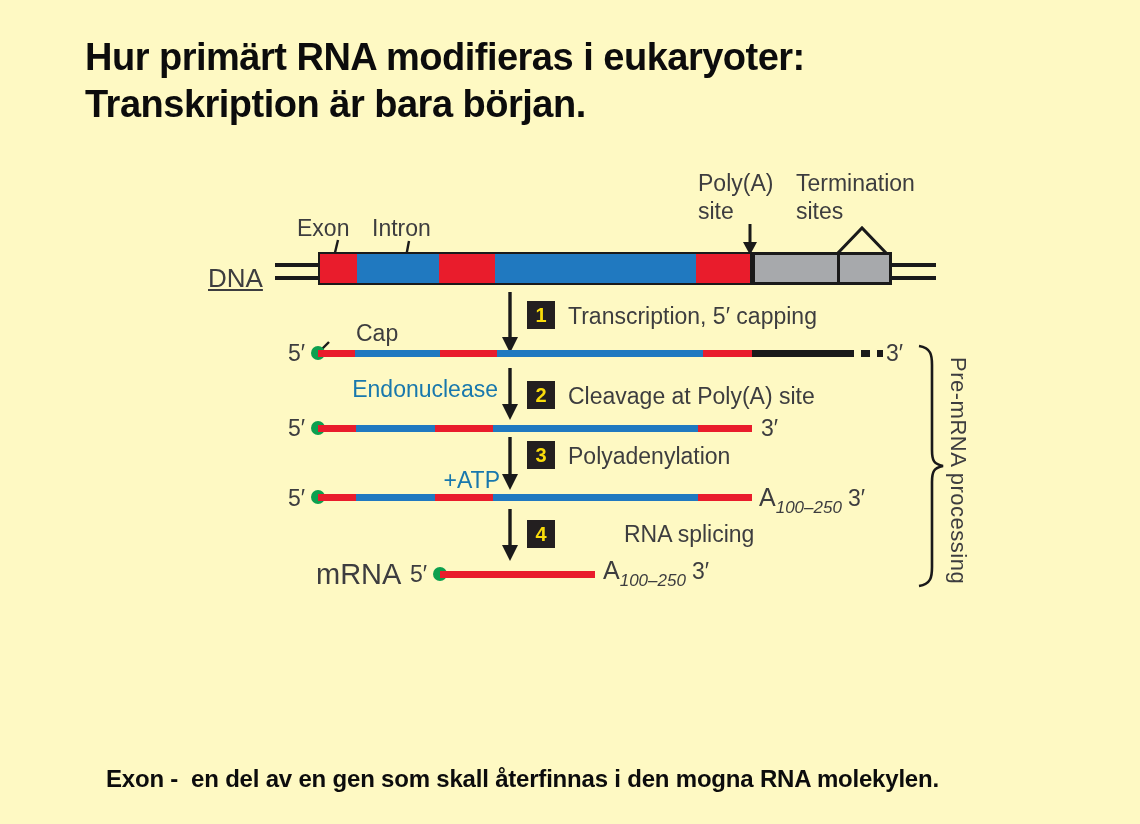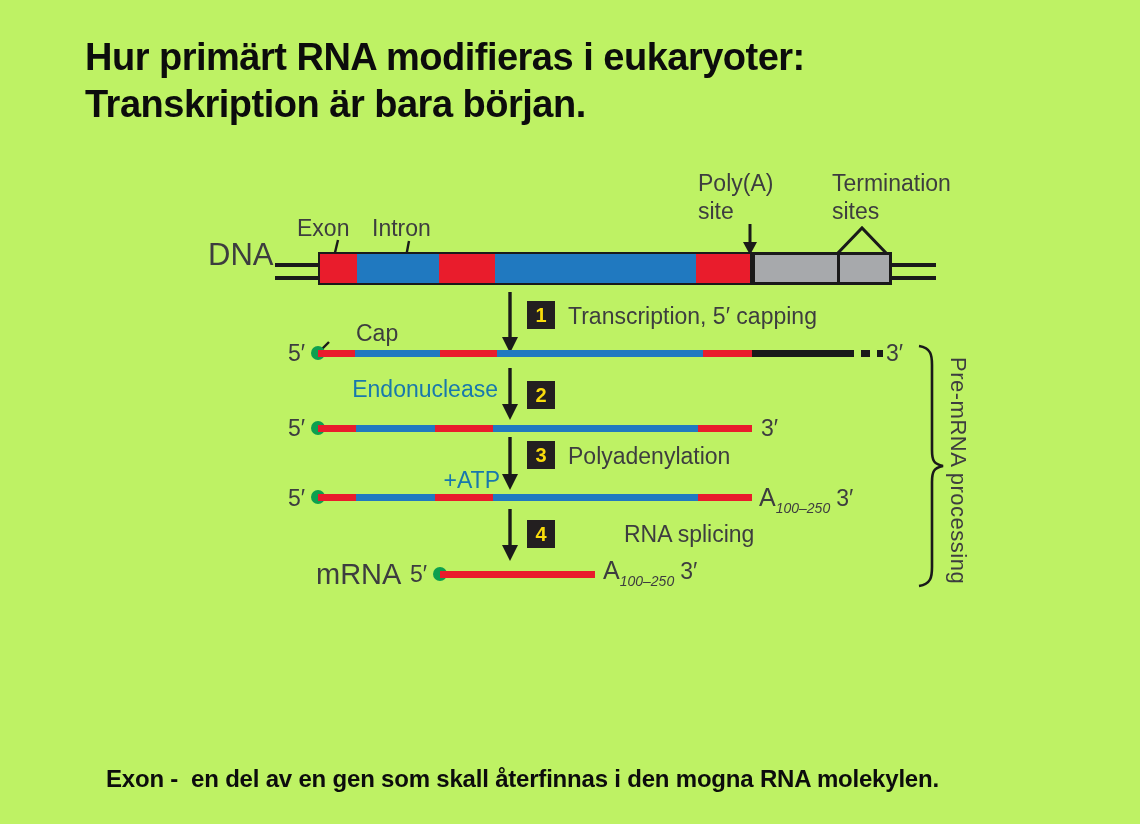--- a/index.html
+++ b/index.html
@@ -1,16 +1,16 @@
 <!DOCTYPE html>
 <html><head>
 <meta charset="utf-8">
 <style>
   html,body{margin:0;padding:0;background:#fff;}
-  .slide{position:relative;width:1140px;height:824px;background:#bef264;overflow:hidden;
+  .slide{position:relative;width:1140px;height:824px;background:#fef9c3;overflow:hidden;
          font-family:"Liberation Sans","DejaVu Sans",sans-serif;}
   
   .title{position:absolute;left:85px;top:34px;font-size:38px;line-height:47px;
          font-weight:600;color:#0c0c0c;letter-spacing:-0.5px;}
   
   .ftext{position:absolute;color:#3d3d3f;font-size:23px;line-height:25px;white-space:nowrap;}
   .center{text-align:left;}
   .right{text-align:right;}
   .teal{color:#1878ad;}
   
@@ -20,21 +20,21 @@
   .rnaline{height:7px;}
   .graybox{position:absolute;background:#a7a9ac;border:3px solid #1a1a1a;box-sizing:border-box;height:33px;}
   .dline{position:absolute;height:4px;background:#1a1a1a;}
   .dot{position:absolute;width:14px;height:14px;border-radius:50%;background:#0da04f;}
   
   .stepbox{position:absolute;width:28px;height:28px;background:#231f20;color:#f9dc0b;
            font-size:20px;font-weight:bold;display:flex;align-items:center;justify-content:center;}
   .steplabel{position:absolute;color:#3d3d3f;font-size:23px;white-space:nowrap;}
   
   .atail{position:absolute;color:#3d3d3f;white-space:nowrap;font-size:25px;}
-  .atail .sub{font-size:14px;font-style:italic;position:relative;top:7px;}
+  .atail .sub{font-size:17px;font-style:italic;position:relative;top:7px;}
   .atail .tp{font-size:23px;margin-left:6px;}
   
   .vlabel{position:absolute;writing-mode:vertical-rl;color:#3d3d3f;font-size:22px;letter-spacing:0.5px;}
   svg.overlay{position:absolute;left:0;top:0;pointer-events:none;}
   
   .footer{position:absolute;left:106px;top:704px;font-size:24px;line-height:30px;
           font-weight:600;color:#0c0c0c;white-space:pre-wrap;letter-spacing:-0.2px;}
 </style>
 </head>
 <body>
@@ -72,21 +72,21 @@
     </g>
     <g>
       <line x1="510" y1="509" x2="510" y2="546" stroke="#1a1a1a" stroke-width="3.4"></line>
       <polygon points="502,545 518,545 510,561" fill="#1a1a1a"></polygon>
     </g>
 
     <path d="M919,346 C931,348 932,355 932,365 L932,450 C932,461 934,464 943,466
              C934,468 932,471 932,482 L932,567 C932,577 931,584 919,586" fill="none" stroke="#1a1a1a" stroke-width="2.6"></path>
   </svg>
 
-  <div class="ftext" style="left:208px;top:242px;font-size:31px;">DNA</div>
+  <div class="ftext" style="left:208px;top:266px;font-size:26px;text-decoration:underline;">DNA</div>
   <div class="dline" style="left:275px;top:263px;width:44px;"></div>
   <div class="dline" style="left:275px;top:276px;width:44px;"></div>
   <div class="bar dnabar" style="left:318px;top:252px;width:434px;">
       <span class="seg" style="width: 37px; background: rgb(233, 28, 44);"></span>
       <span class="seg" style="width: 83px; background: rgb(32, 121, 192);"></span>
       <span class="seg" style="width: 57px; background: rgb(233, 28, 44);"></span>
       <span class="seg" style="width: 203px; background: rgb(32, 121, 192);"></span>
       <span class="seg" style="width: 54px; background: rgb(233, 28, 44);"></span>
     </div>
   <div class="graybox" style="left:752px;top:252px;width:88px;"></div>
@@ -94,21 +94,21 @@
   <div class="dline" style="left:892px;top:263px;width:44px;"></div>
   <div class="dline" style="left:892px;top:276px;width:44px;"></div>
 
   <div class="ftext center" style="left:297px;top:216px;width:72px;">Exon</div>
   <div class="ftext center" style="left:372px;top:216px;width:78px;">Intron</div>
 
   <div class="ftext center" style="left:698px;top:169px;width:106px;line-height:28px;">
     <div>Poly(A)</div>
     <div>site</div>
   </div>
-  <div class="ftext center" style="left:832px;top:169px;width:152px;line-height:28px;">
+  <div class="ftext center" style="left:796px;top:169px;width:152px;line-height:28px;">
     <div>Termination</div>
     <div>sites</div>
   </div>
 
   <div class="stepbox" style="left:527px;top:301px;">1</div>
   <div class="steplabel" style="left:568px;top:303px;">Transcription, 5′ capping</div>
 
   <div class="ftext" style="left:320px;top:321px;margin-left:36px;">Cap</div>
   <div class="ftext" style="left:288px;top:341px;">5′</div>
   <div class="dot" style="left:311px;top:346px;"></div>
@@ -118,20 +118,21 @@
       <span class="seg" style="width: 57px; background: rgb(233, 28, 44);"></span>
       <span class="seg" style="width: 206px; background: rgb(32, 121, 192);"></span>
       <span class="seg" style="width: 49px; background: rgb(233, 28, 44);"></span>
       <span class="seg" style="width: 93px; background: rgb(26, 26, 26);"></span>
       <span class="seg" style="width: 38px; background: repeating-linear-gradient(90deg, rgb(26, 26, 26) 0px, rgb(26, 26, 26) 9px, transparent 9px, transparent 16px);"></span>
     </div>
   <div class="ftext" style="left:886px;top:341px;">3′</div>
 
   <div class="ftext right teal" style="left:338px;top:377px;width:160px;">Endonuclease</div>
   <div class="stepbox" style="left:527px;top:381px;">2</div>
+  <div class="steplabel" style="left:568px;top:383px;">Cleavage at Poly(A) site</div>
 
   <div class="ftext" style="left:288px;top:416px;">5′</div>
   <div class="dot" style="left:311px;top:421px;"></div>
   <div class="bar rnaline" style="left:318px;top:425px;width:434px;">
       <span class="seg" style="width: 38px; background: rgb(233, 28, 44);"></span>
       <span class="seg" style="width: 79px; background: rgb(32, 121, 192);"></span>
       <span class="seg" style="width: 58px; background: rgb(233, 28, 44);"></span>
       <span class="seg" style="width: 205px; background: rgb(32, 121, 192);"></span>
       <span class="seg" style="width: 54px; background: rgb(233, 28, 44);"></span>
     </div>

